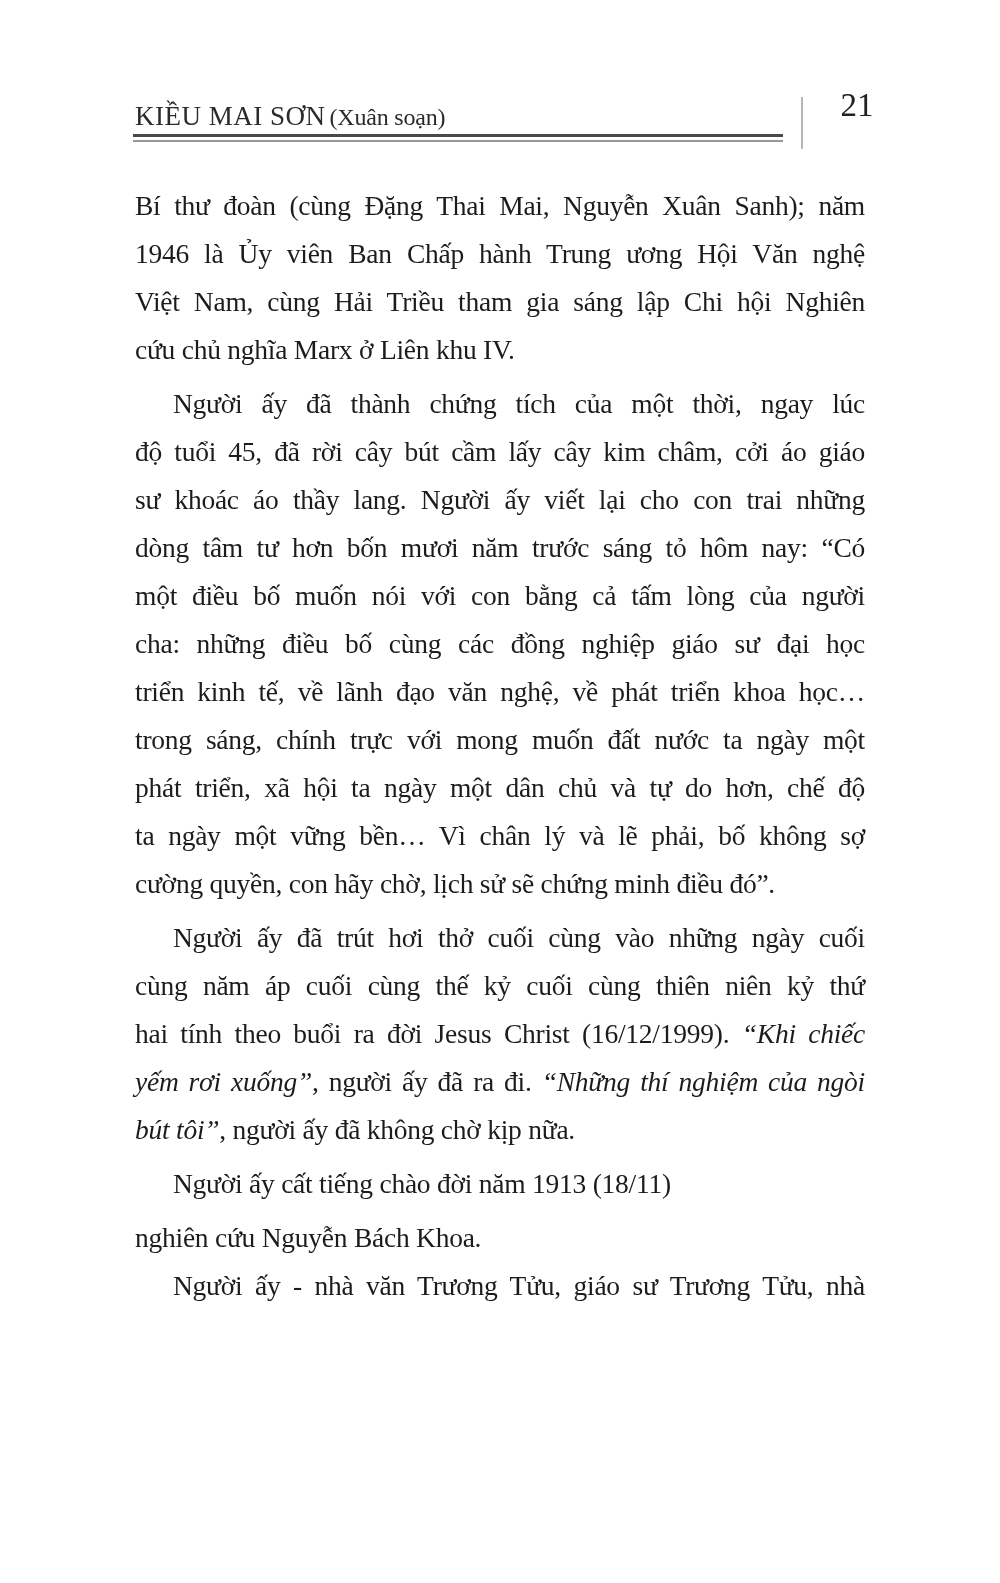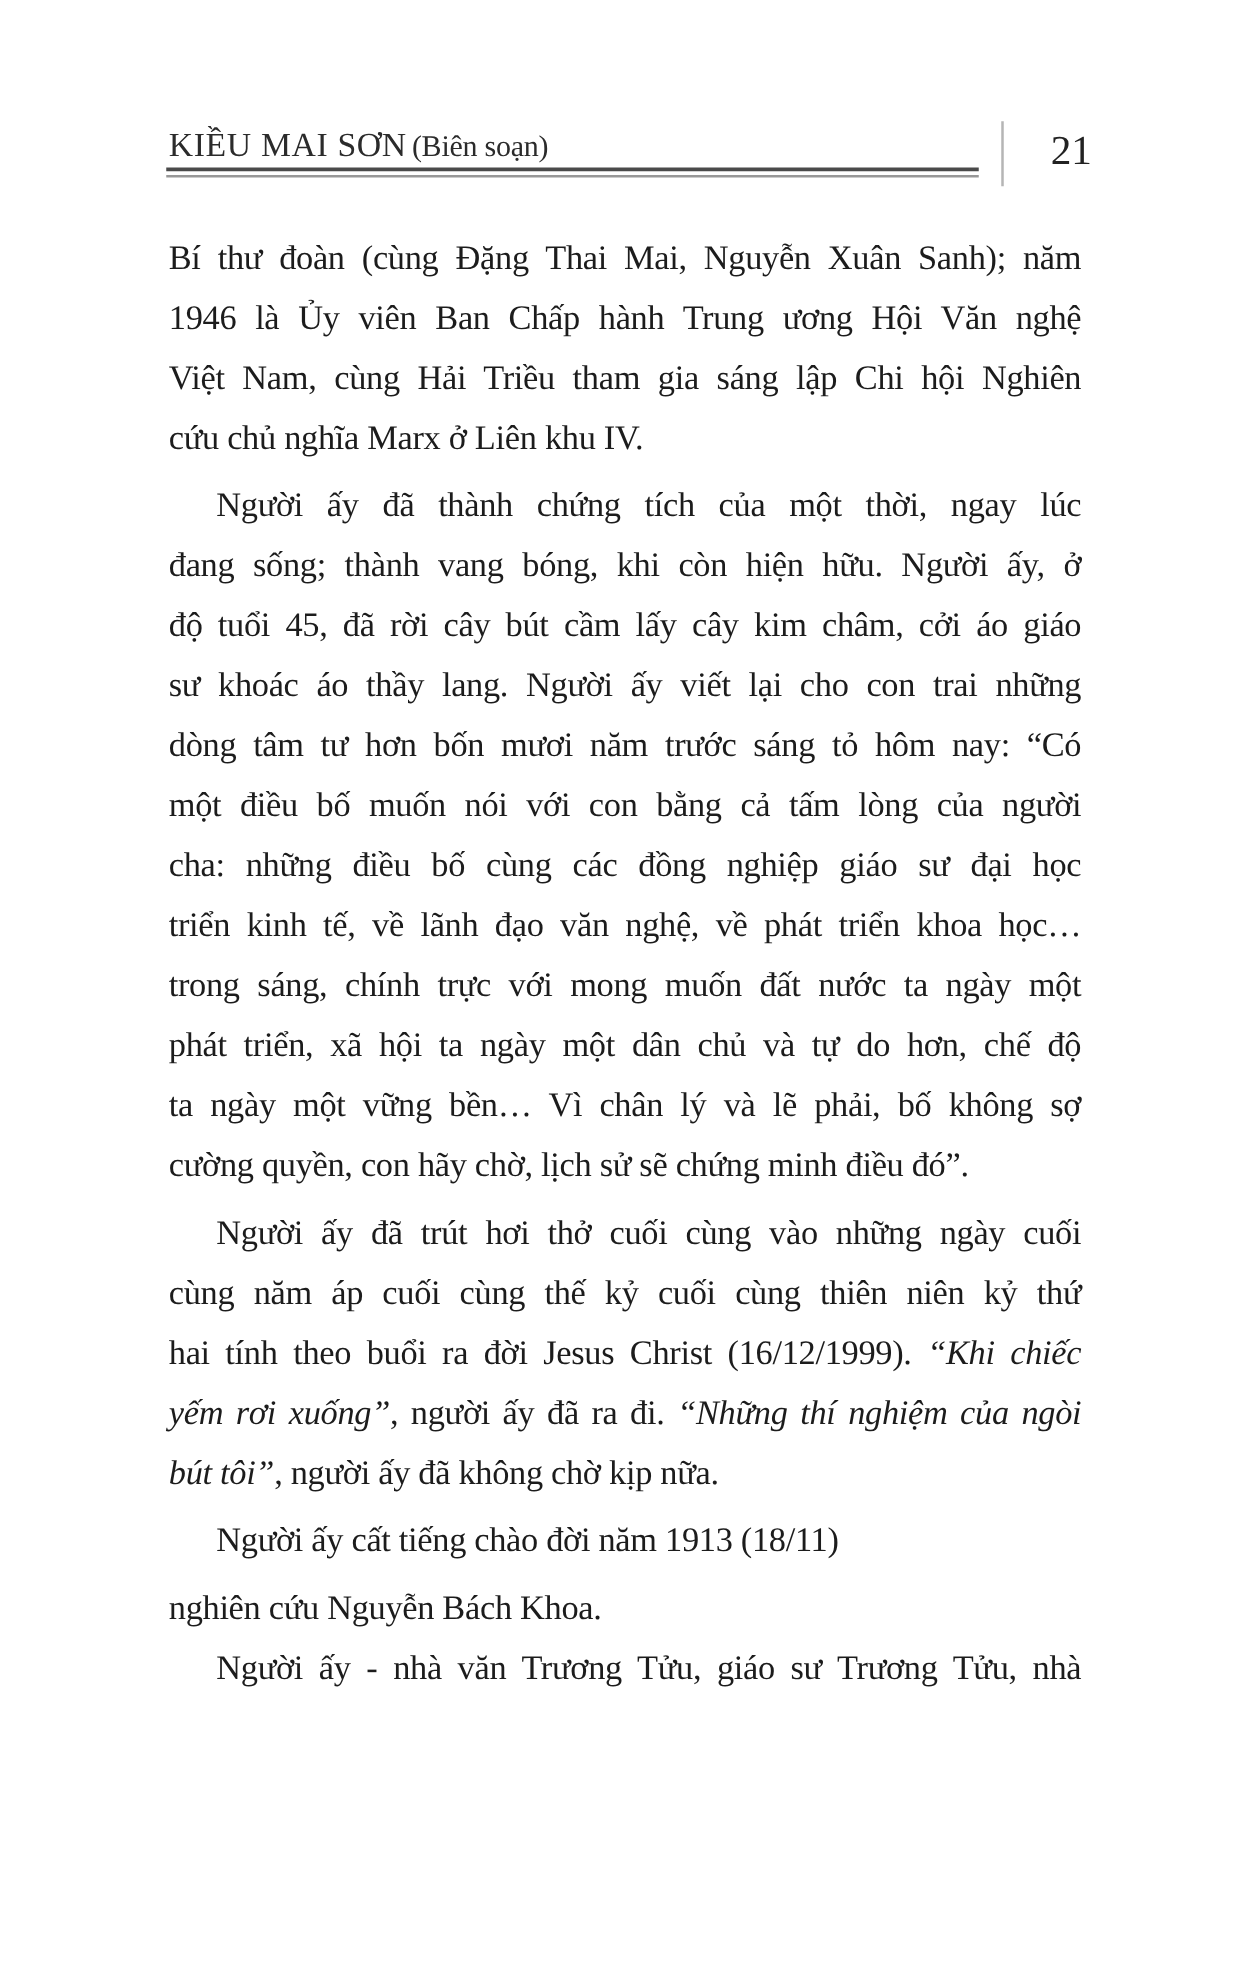--- a/index.html
+++ b/index.html
@@ -53,21 +53,21 @@
     position: absolute;
     left: 801px;
     top: 97px;
     width: 2px;
     height: 52px;
     background: #b5b5b5;
   }
   .page-number {
     position: absolute;
     left: 812px;
-    top: 103px;
+    top: 87px;
     width: 90px;
     text-align: center;
     font-size: 33px;
     color: #222222;
   }
   
   .page-body {
     position: absolute;
     left: 135px;
     top: 182px;
@@ -96,39 +96,38 @@
     font-style: italic;
   }
 </style>
 </head>
 <body>
 
 <div class="book-page">
 
   <div class="page-header-text">
     <span class="author-name">KIỀU MAI SƠN</span>
-    <span class="editor-role">(Biên soạn)</span>
+    <span class="editor-role">(Xuân soạn)</span>
   </div>
 
   <div class="rule-thick"></div>
   <div class="rule-thin"></div>
   <div class="header-divider"></div>
 
   <div class="page-number">21</div>
 
   <div class="page-body">
       <div class="para">
         <div class="line first"><span>Bí thư đoàn (cùng Đặng Thai Mai, Nguyễn Xuân Sanh); năm</span></div>
         <div class="line"><span>1946 là Ủy viên Ban Chấp hành Trung ương Hội Văn nghệ</span></div>
         <div class="line"><span>Việt Nam, cùng Hải Triều tham gia sáng lập Chi hội Nghiên</span></div>
         <div class="line last"><span>cứu chủ nghĩa Marx ở Liên khu IV.</span></div>
       </div>
       <div class="para indent">
         <div class="line first"><span>Người ấy đã thành chứng tích của một thời, ngay lúc</span></div>
-        <div class="line"><span>đang sống; thành vang bóng, khi còn hiện hữu. Người ấy, ở</span></div>
         <div class="line"><span>độ tuổi 45, đã rời cây bút cầm lấy cây kim châm, cởi áo giáo</span></div>
         <div class="line"><span>sư khoác áo thầy lang. Người ấy viết lại cho con trai những</span></div>
         <div class="line"><span>dòng tâm tư hơn bốn mươi năm trước sáng tỏ hôm nay: “Có</span></div>
         <div class="line"><span>một điều bố muốn nói với con bằng cả tấm lòng của người</span></div>
         <div class="line"><span>cha: những điều bố cùng các đồng nghiệp giáo sư đại học</span></div>
         <div class="line"><span>triển kinh tế, về lãnh đạo văn nghệ, về phát triển khoa học…</span></div>
         <div class="line"><span>trong sáng, chính trực với mong muốn đất nước ta ngày một</span></div>
         <div class="line"><span>phát triển, xã hội ta ngày một dân chủ và tự do hơn, chế độ</span></div>
         <div class="line"><span>ta ngày một vững bền… Vì chân lý và lẽ phải, bố không sợ</span></div>
         <div class="line last"><span>cường quyền, con hãy chờ, lịch sử sẽ chứng minh điều đó”.</span></div>

